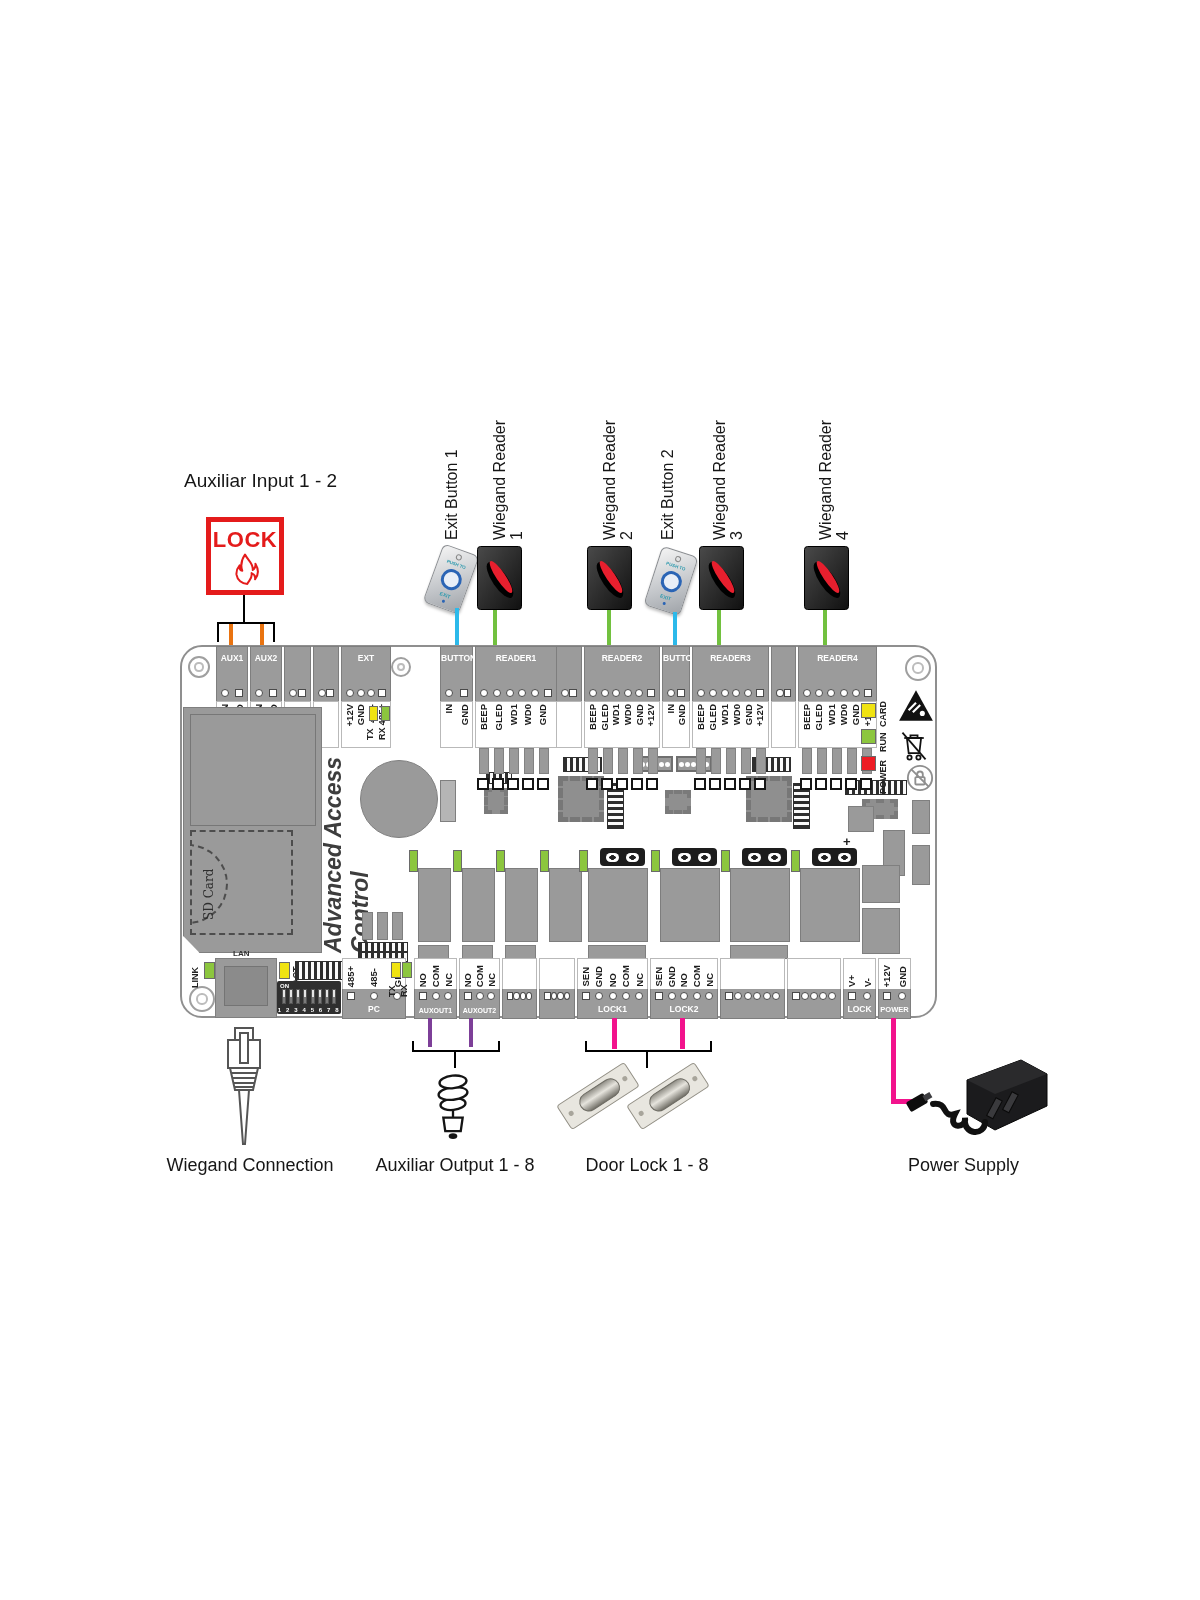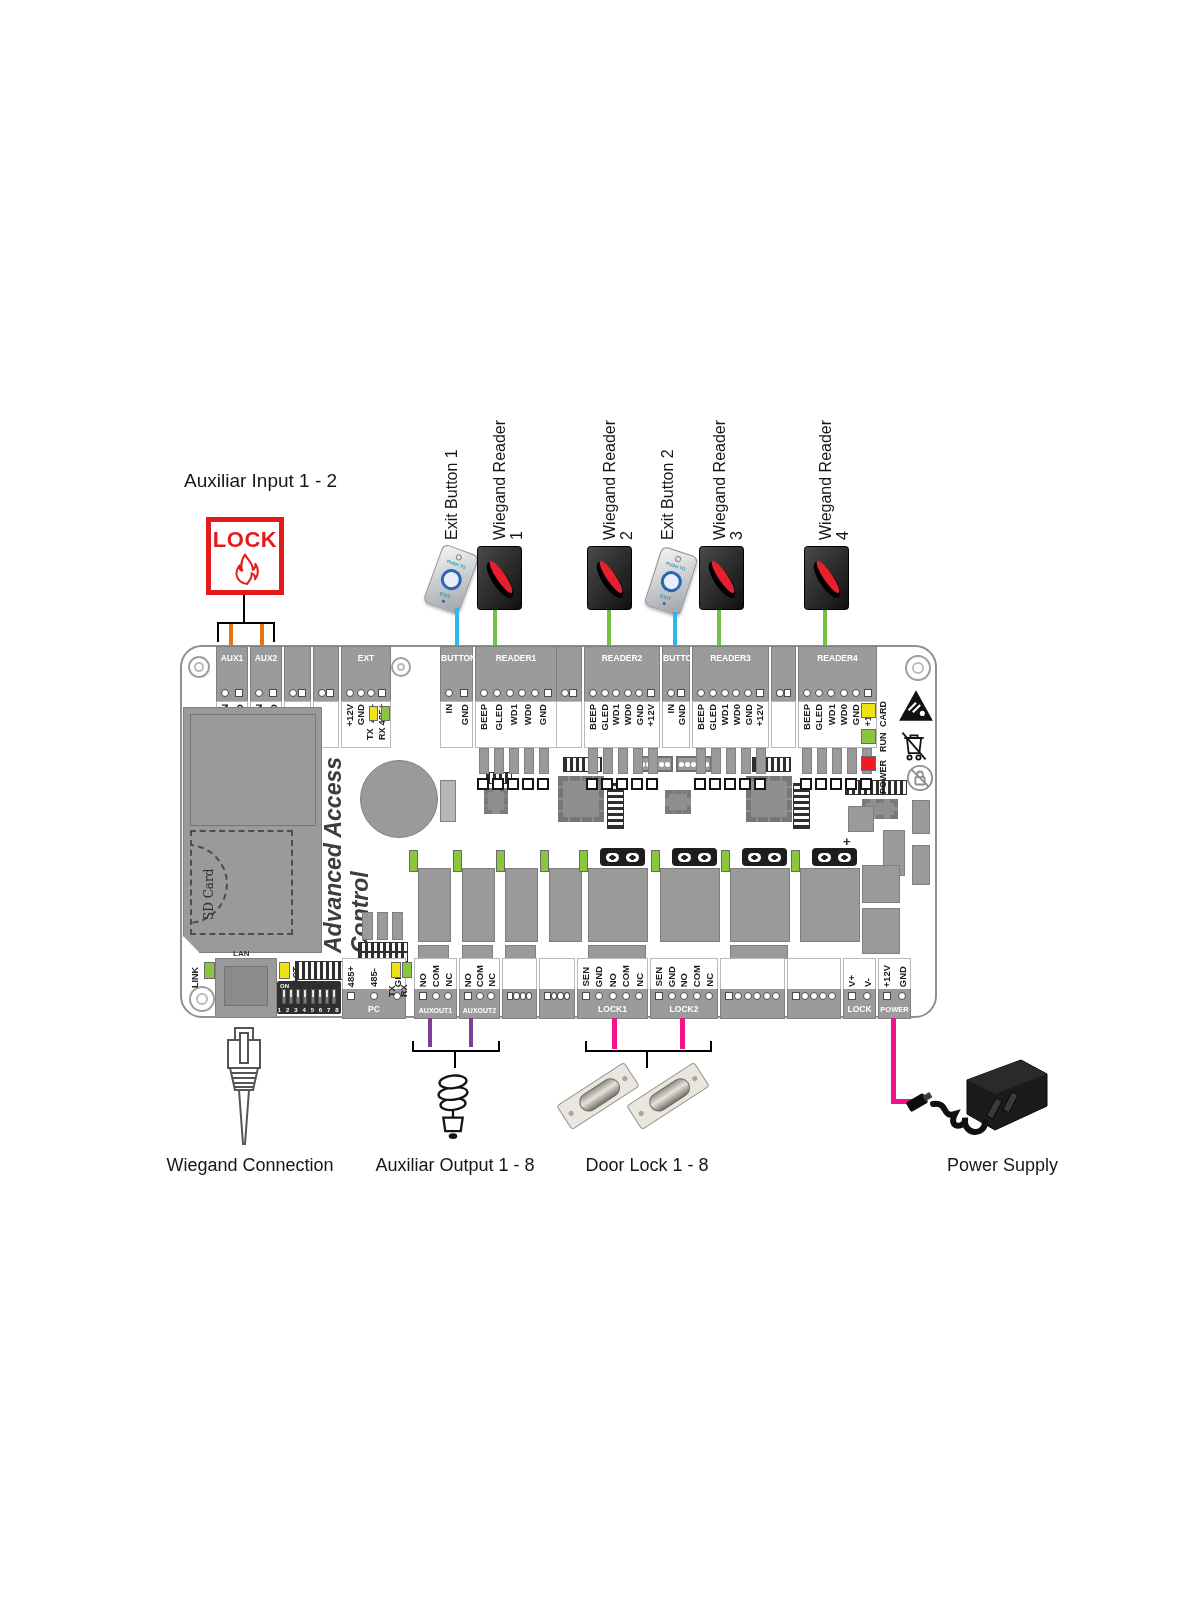--- a/index.html
+++ b/index.html
@@ -818,15 +818,15 @@
     <g transform="rotate(-30 14 52)">
       <rect x="2" y="46" width="20" height="11" rx="2" fill="#0d0d0d"></rect>
       <rect x="20" y="48.5" width="8" height="6" fill="#3d3d40"></rect>
     </g>
   </svg>
 
   
   <div class="anno" style="left:160px;top:1155px;width:180px;text-align:center;">Wiegand Connection</div>
   <div class="anno" style="left:365px;top:1155px;width:180px;text-align:center;">Auxiliar Output 1 - 8</div>
   <div class="anno" style="left:572px;top:1155px;width:150px;text-align:center;">Door Lock 1 - 8</div>
-  <div class="anno" style="left:908px;top:1155px;width:150px;text-align:right;">Power Supply</div>
+  <div class="anno" style="left:908px;top:1155px;width:150px;text-align:left;">Power Supply</div>
 
 </div>
 
 </body></html>

